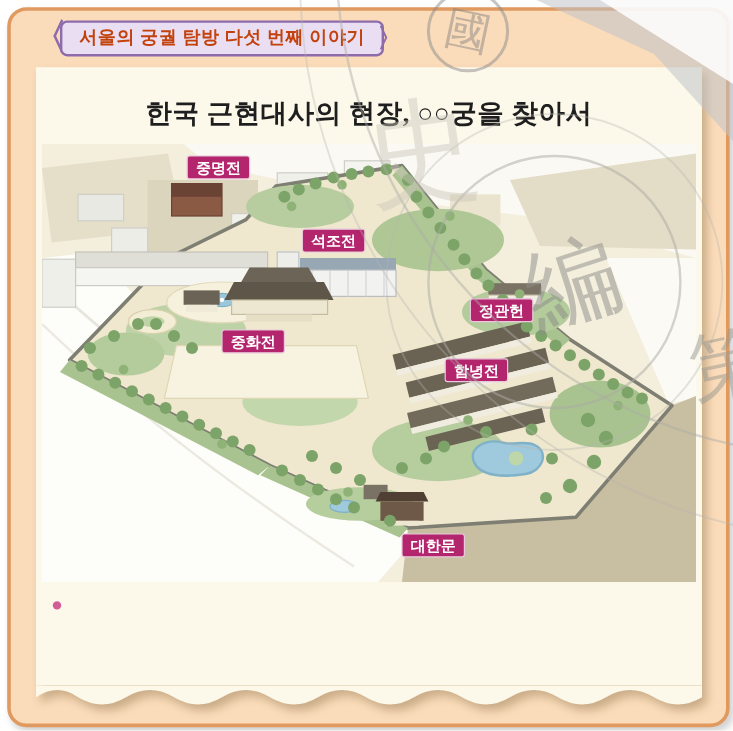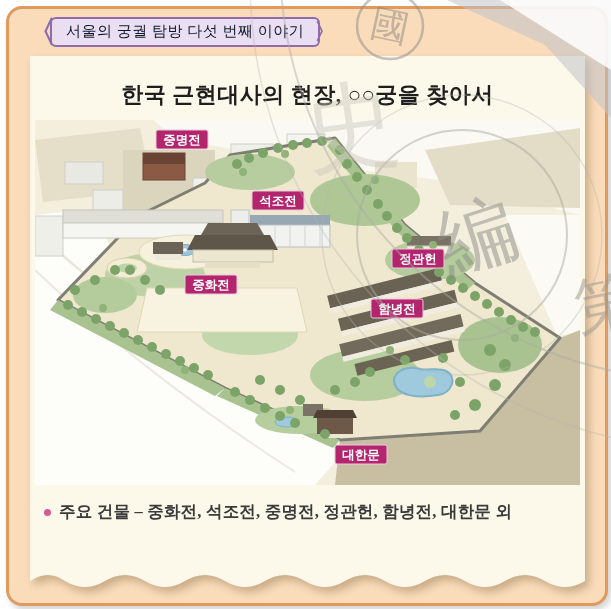--- a/index.html
+++ b/index.html
@@ -8,21 +8,21 @@
   
   .panel{position:absolute;left:6px;top:6px;width:596px;height:594px;
          background:#FBDCBA;border:3px solid #E09A60;border-radius:16px;
          box-shadow:3px 4px 6px rgba(0,0,0,0.18);}
   
   .tab{position:absolute;left:26px;top:17px;height:30px;display:flex;align-items:center;z-index:3;}
   .tab .chev{color:#8E6CAC;font-size:30px;font-weight:bold;line-height:28px;}
   .tab .chev.left{margin-right:-6px;}
   .tab .chev.right{margin-left:-6px;font-size:22px;}
   .tab .tab-box{background:#EADFF2;border:2px solid #8E6CAC;border-radius:6px;
-        padding:3px 14px 4px 14px;font-size:15px;font-weight:400;color:#0f172a;letter-spacing:0.5px;}
+        padding:3px 14px 4px 14px;font-size:15px;font-weight:700;color:#c2410c;letter-spacing:0.5px;}
   
   .paper-wrap{position:absolute;left:30px;top:56px;width:555px;z-index:2;
         filter:drop-shadow(4px 5px 4px rgba(140,110,70,0.45));}
   .paper{background:#FCF8EA;width:555px;height:515px;position:relative;}
   .wave{display:block;width:555px;height:26px;}
   .title{padding-top:24px;text-align:center;font-size:22px;font-weight:bold;color:#1e1e1e;
         letter-spacing:0.5px;}
   .map-holder{margin:10px auto 0 auto;width:545px;height:365px;}
   .notes{padding:10px 12px 0 12px;}
   .note-row{display:flex;align-items:center;margin-top:6px;color:#3a3a3a;
@@ -267,21 +267,20 @@
               <rect x="300" y="325" width="52" height="19" rx="2" fill="#B3266E" stroke="#EAC7DC" stroke-width="1"></rect>
               <text x="326" y="339" fill="#FFFFFF">대한문</text>
             </g>
           </g>
         </svg>
       </div>
 
       <div class="notes">
         <div class="note-row">
           <span class="dot"></span>
-          <span>주요 건물 – 중화전, 석조전, 중명전, 정관헌, 함녕전, 대한문 외</span>
         </div>
       </div>
     </div>
 
     <svg class="wave" viewBox="0 0 555 26">
       <path d="M0,0 H555 V10 q-20,12 -40,0 q-20,-12 -40,0 q-20,12 -40,0 q-20,-12 -40,0 q-20,12 -40,0 q-20,-12 -40,0 q-20,12 -40,0 q-20,-12 -40,0 q-20,12 -40,0 q-20,-12 -40,0 q-20,12 -40,0 q-20,-12 -40,0 q-20,12 -40,0 q-17,-12 -35,0 L0,0 Z" fill="#FCF8EA"></path>
     </svg>
   </div>
 
   <svg class="wm" viewBox="0 0 611 609">

